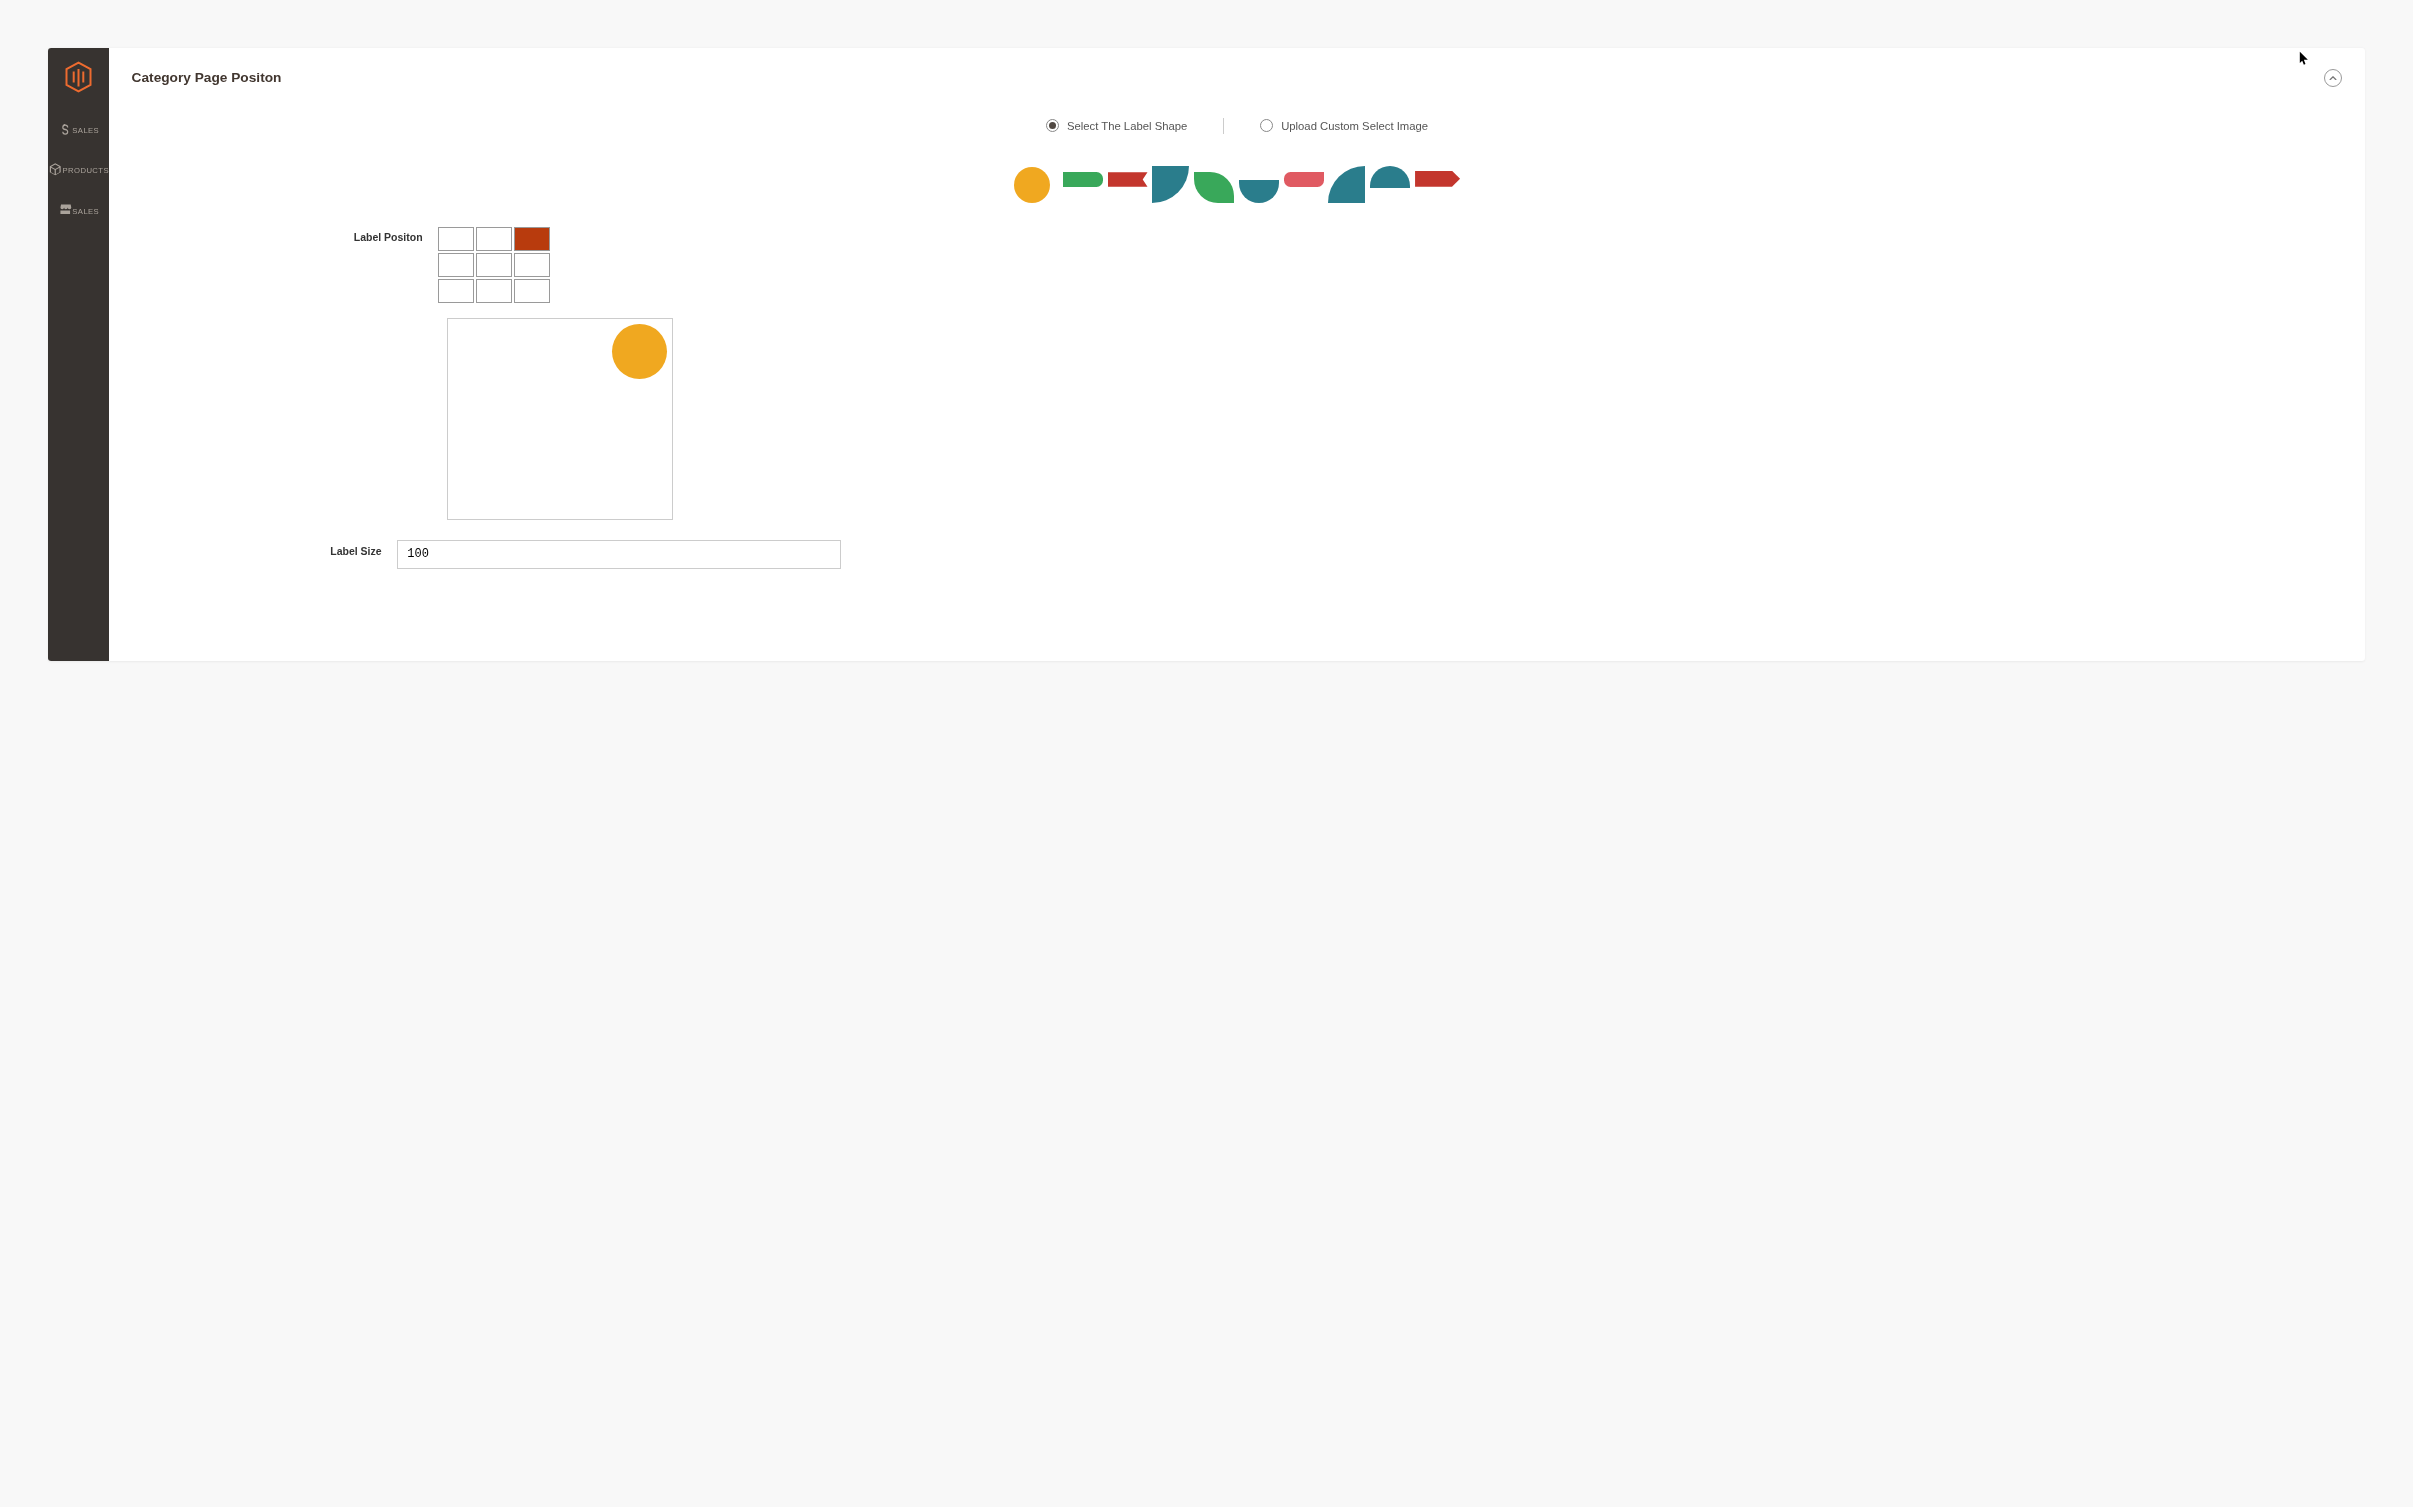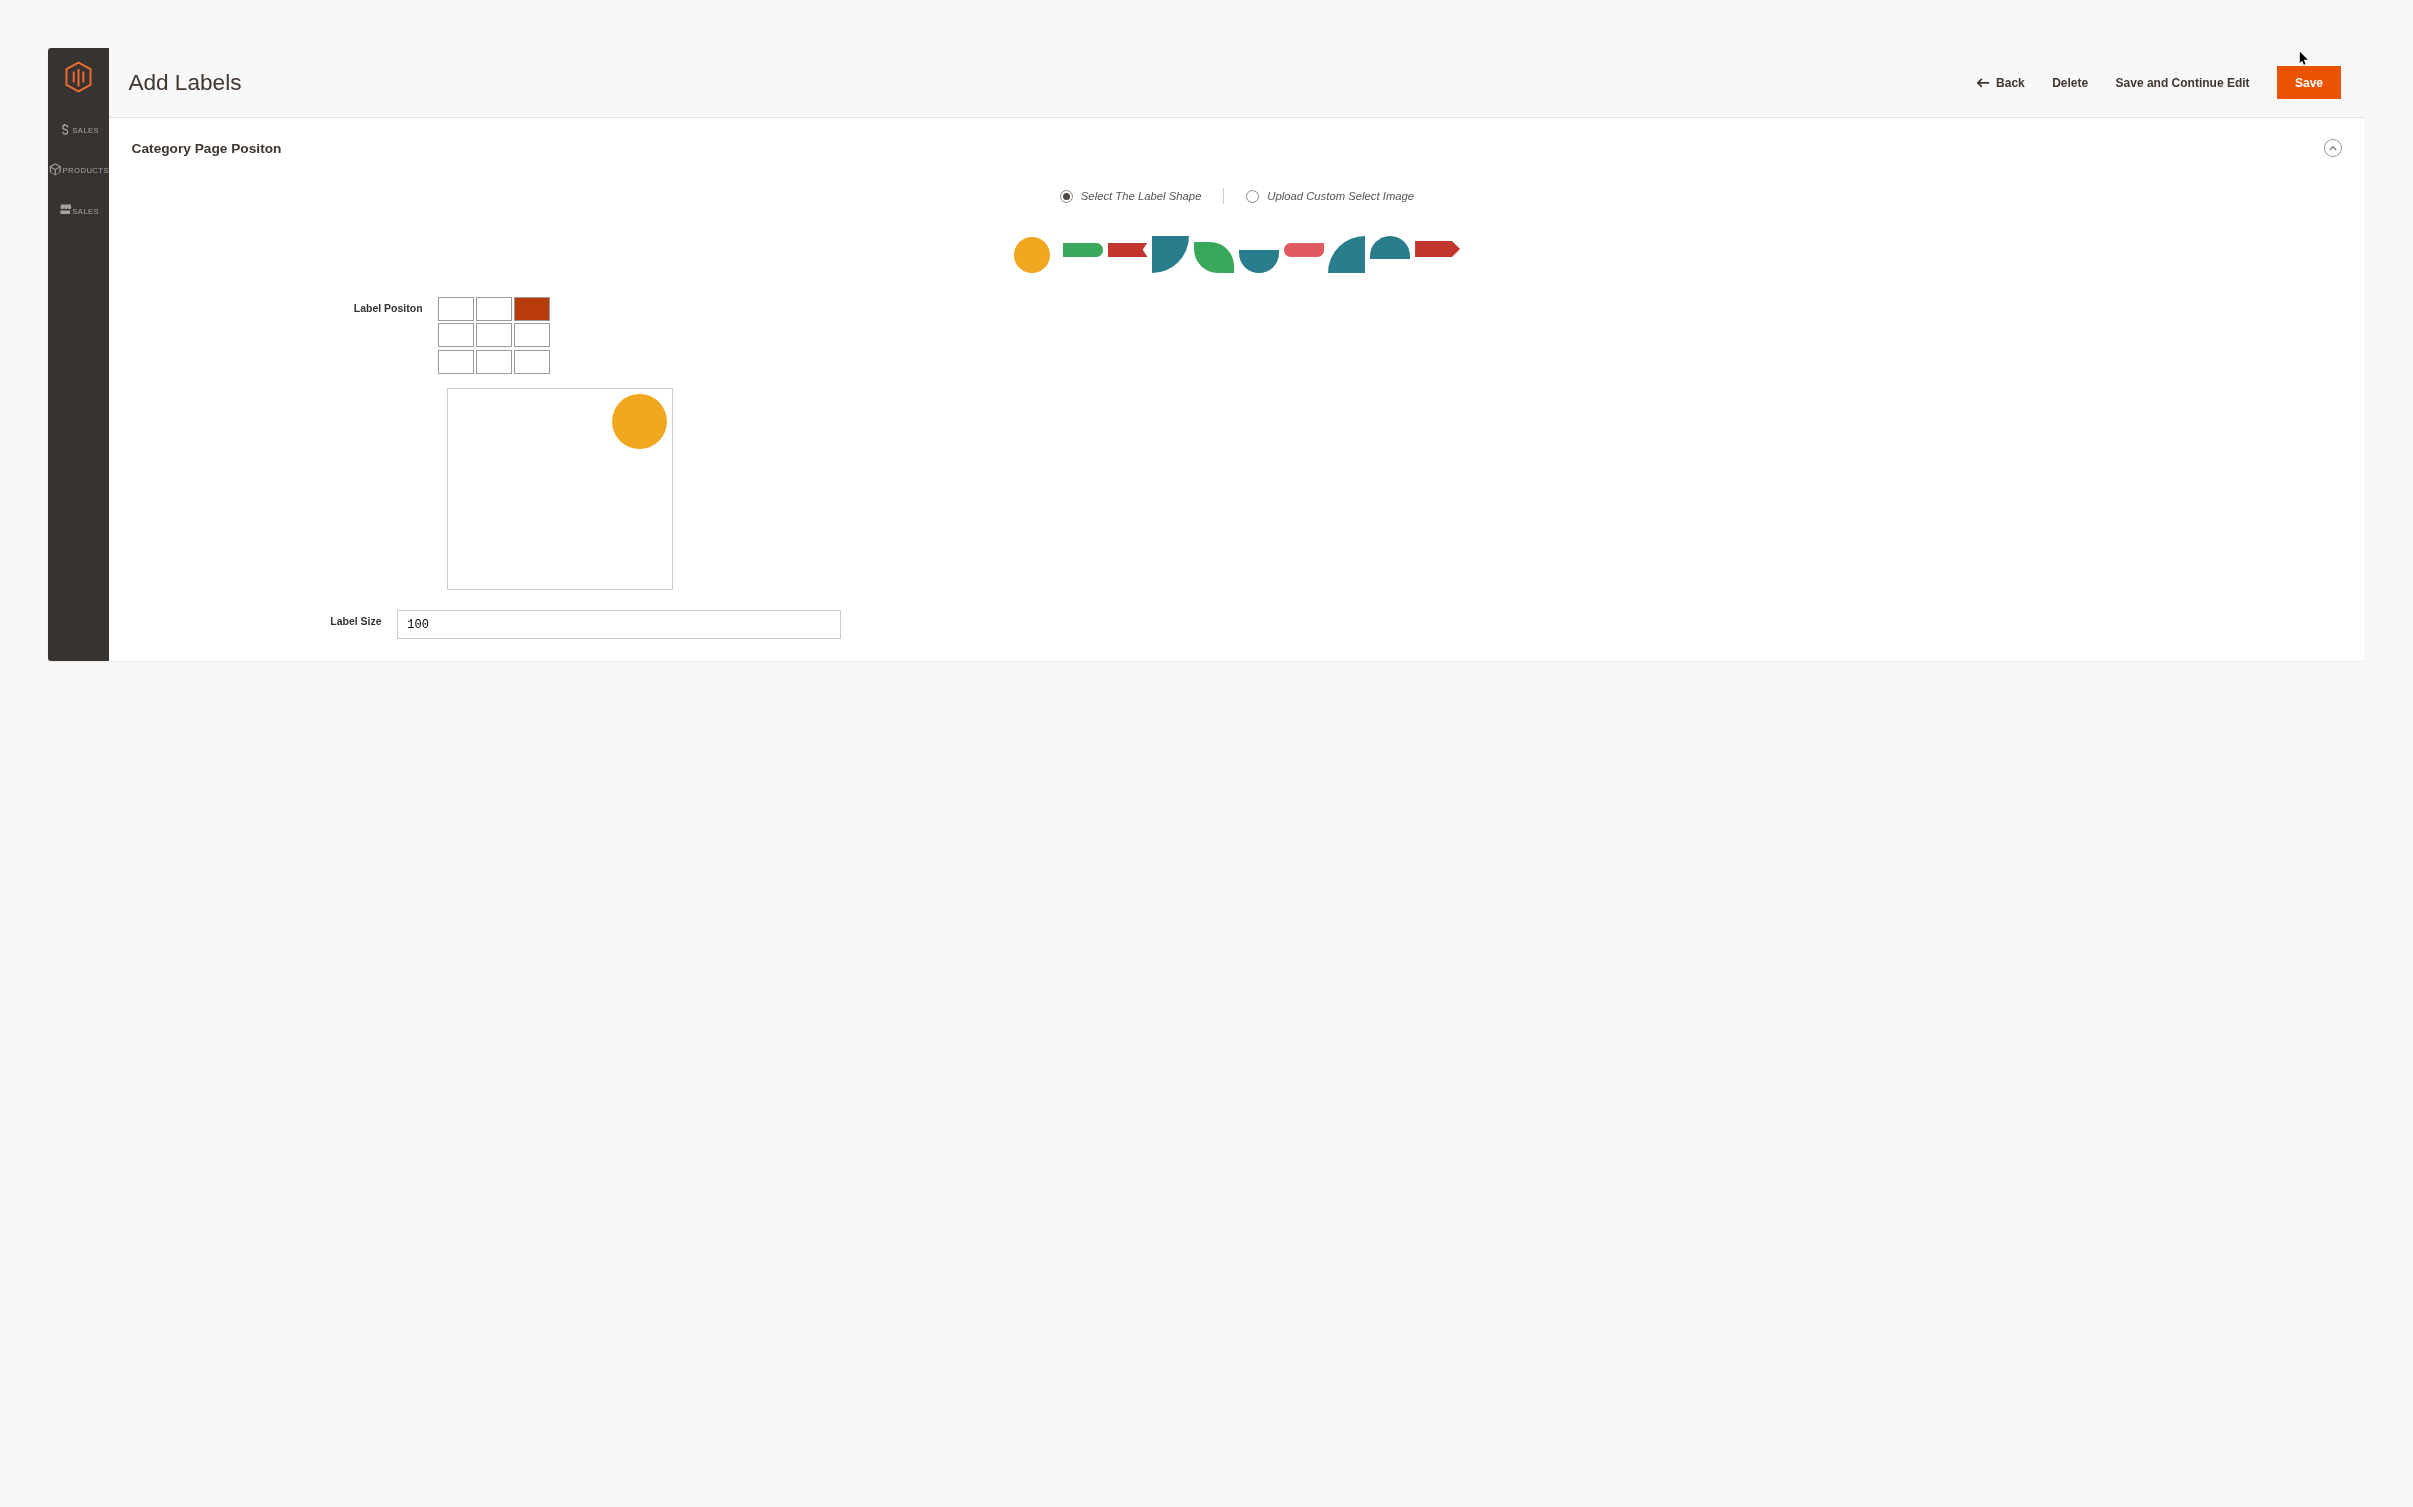--- a/index.html
+++ b/index.html
@@ -75,23 +75,22 @@
     padding: 9.7px 0 11.3px;
   }
   .section-header h2 { font-size: 13.7px; font-weight: 700; color: #41362f; }
   .collapse-btn {
     width: 18px; height: 18px; border: 1.2px solid #999; border-radius: 50%;
     display: flex; align-items: center; justify-content: center; cursor: pointer;
   }
   .collapse-btn svg { display: block; }
   
   .radio-row {
-    display: flex; align-items: center; justify-content: center; gap: 1px;
+    display: flex; align-items: center; justify-content: center; gap: 15px;
     margin: 19.4px 0 24px;
-    font-style: italic;
   }
   .radio-opt { display: flex; align-items: center; gap: 8px; font-size: 11.3px; color: #555; cursor: pointer; }
   .radio-opt .circle {
     width: 13px; height: 13px; border: 1.2px solid #888; border-radius: 50%;
     position: relative;
   }
   .radio-opt.selected .circle::after {
     content:""; position:absolute; inset:2px; background:#514943; border-radius:50%;
   }
   .radio-sep { width: 0.8px; height: 16px; background: #ccc; margin: 0 21px; }
@@ -165,34 +164,20 @@
     <div class="nav-item">
       <svg width="14.5" height="14.5" viewBox="0 0 24 24" fill="#aaa39b">
           <path d="M3 4h18l1 5a3 3 0 0 1-3 3 3 3 0 0 1-3-3 3 3 0 0 1-6 0 3 3 0 0 1-3 3 3 3 0 0 1-3-3l1-5zm1 10h16v6H4v-6z"></path>
         </svg>
       <span>SALES</span>
     </div>
   </div>
 
   <div class="main">
 
-    <div class="titlebar">
-      <h1 class="page-title">Add Labels</h1>
-      <div class="titlebar-actions">
-        <button class="btn-link">
-          <svg width="13" height="9.7" viewBox="0 0 16 12" fill="none" stroke="#41362f" stroke-width="2">
-              <path d="M15 6H1M6 1 1 6l5 5"></path>
-            </svg>
-          <span>Back</span>
-        </button>
-        <button class="btn-link">Delete</button>
-        <button class="btn-link">Save and Continue Edit</button>
-        <button class="btn-primary">Save</button>
-      </div>
-    </div>
 
     <div class="content">
 
       <div class="section-header">
         <h2>Category Page Positon</h2>
         <div class="collapse-btn">
           <svg width="8" height="4.8" viewBox="0 0 10 6" fill="none" stroke="#777" stroke-width="1.6">
               <path d="M1 5 5 1l4 4"></path>
             </svg>
         </div>

